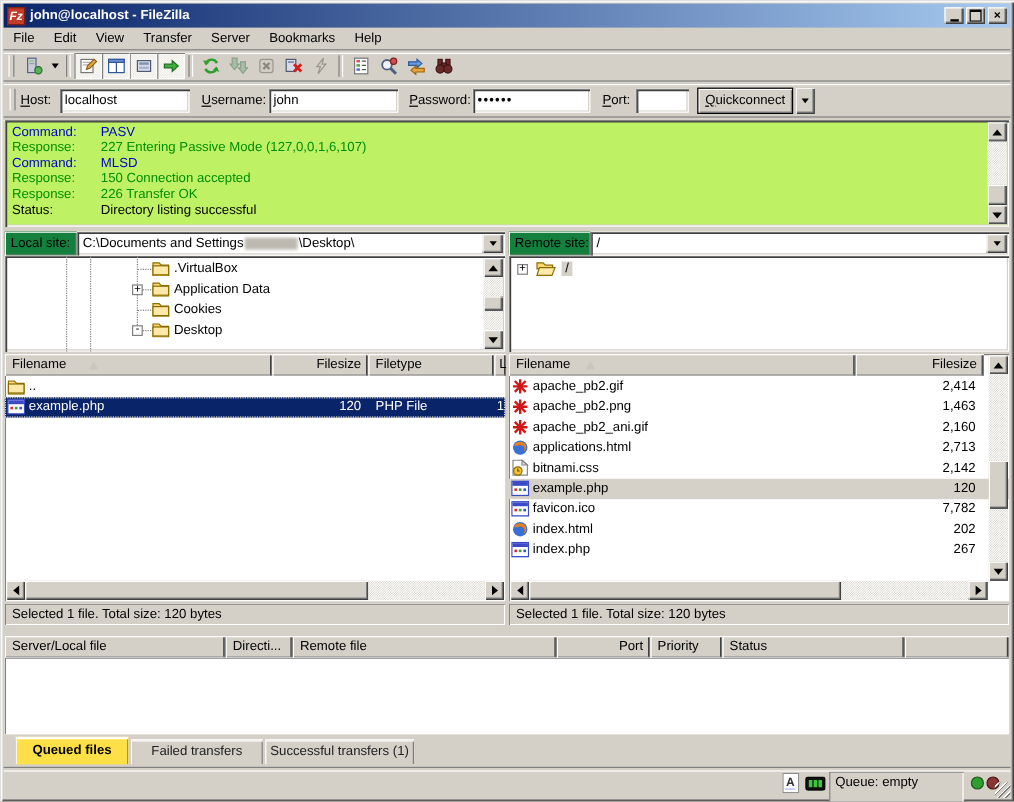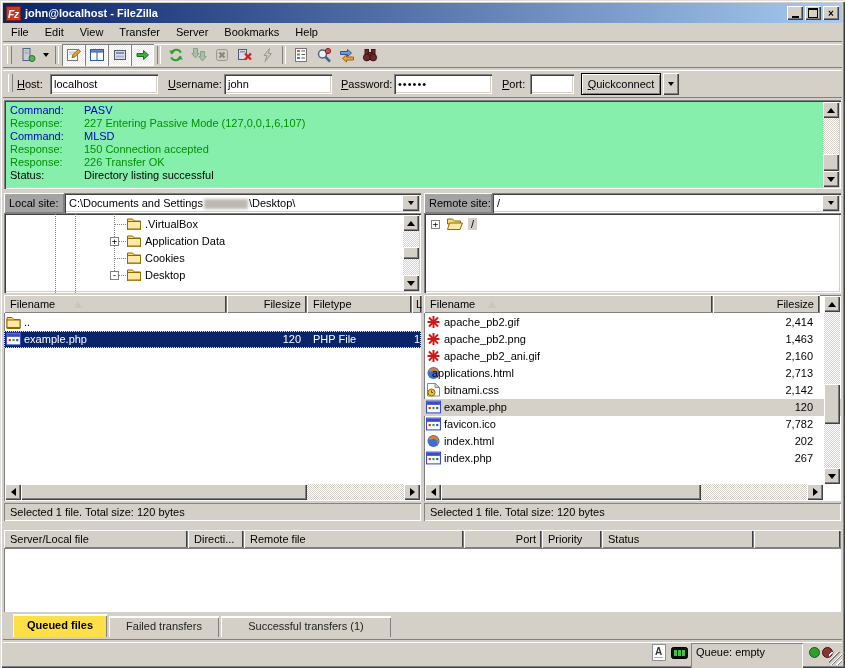--- a/index.html
+++ b/index.html
@@ -1,21 +1,21 @@
 <!DOCTYPE html>
 <html><head>
 <meta charset="utf-8">
 <style>
   html,body{margin:0;padding:0;}
   body{width:845px;height:668px;position:relative;background:#d4d0c8;
        font-family:"Liberation Sans",sans-serif;font-size:11px;color:#000;overflow:hidden;}
   .abs{position:absolute;}
   
   .raised{background:#d4d0c8;box-shadow:inset 1px 1px 0 #ffffff,inset -1px -1px 0 #404040,inset -2px -2px 0 #808080;}
-  .sunken{background:#86efac;box-shadow:inset 1px 1px 0 #808080,inset 2px 2px 0 #404040,inset -1px -1px 0 #ffffff,inset -2px -2px 0 #d4d0c8;}
+  .sunken{background:#bef264;box-shadow:inset 1px 1px 0 #808080,inset 2px 2px 0 #404040,inset -1px -1px 0 #ffffff,inset -2px -2px 0 #d4d0c8;}
   .sunken-lite{box-shadow:inset 1px 1px 0 #808080,inset -1px -1px 0 #ffffff;}
   .groove{height:2px;border-top:1px solid #808080;border-bottom:1px solid #ffffff;}
   .dither{background-color:#fff;background-image:
      linear-gradient(45deg,#d4d0c8 25%,transparent 25%,transparent 75%,#d4d0c8 75%),
      linear-gradient(45deg,#d4d0c8 25%,transparent 25%,transparent 75%,#d4d0c8 75%);
      background-size:2px 2px;background-position:0 0,1px 1px;}
   
   .frame{position:absolute;inset:0;background:#d4d0c8;
      box-shadow:inset 1px 1px 0 #dfdfdf,inset 2px 2px 0 #ffffff,inset -1px -1px 0 #404040,inset -2px -2px 0 #808080;}
   .titlebar{left:3px;top:3px;width:839px;height:20px;display:flex;align-items:center;
@@ -58,21 +58,21 @@
   
   .sbtn{position:absolute;width:16px;height:16px;background:#d4d0c8;
      box-shadow:inset 1px 1px 0 #ffffff,inset -1px -1px 0 #404040,inset -2px -2px 0 #808080;
      display:flex;align-items:center;justify-content:center;}
   .thumb{position:absolute;background:#d4d0c8;box-shadow:inset 1px 1px 0 #ffffff,inset -1px -1px 0 #404040,inset -2px -2px 0 #808080;}
   .t-up{width:0;height:0;border-left:4px solid transparent;border-right:4px solid transparent;border-bottom:5px solid #000;}
   .t-dn{width:0;height:0;border-left:4px solid transparent;border-right:4px solid transparent;border-top:5px solid #000;}
   .t-lf{width:0;height:0;border-top:4px solid transparent;border-bottom:4px solid transparent;border-right:5px solid #000;}
   .t-rt{width:0;height:0;border-top:4px solid transparent;border-bottom:4px solid transparent;border-left:5px solid #000;}
   
-  .sitelabel{position:absolute;height:20px;background:#a3a3a3;box-shadow:inset 1px 1px 0 #ffffff,inset -1px -1px 0 #808080;
+  .sitelabel{position:absolute;height:20px;background:#15803d;box-shadow:inset 1px 1px 0 #ffffff,inset -1px -1px 0 #808080;
      padding:4px 0 0 5px;box-sizing:border-box;}
   .combo{position:absolute;height:20px;background:#fff;box-shadow:inset 1px 1px 0 #808080,inset 2px 2px 0 #404040,
      inset -1px -1px 0 #ffffff,inset -2px -2px 0 #d4d0c8;padding:4px 0 0 5px;box-sizing:border-box;white-space:nowrap;overflow:hidden;}
   .combobtn{position:absolute;width:17px;height:16px;top:2px;background:#d4d0c8;
      box-shadow:inset 1px 1px 0 #ffffff,inset -1px -1px 0 #404040,inset -2px -2px 0 #808080;
      display:flex;align-items:center;justify-content:center;}
   .blurblock{display:inline-block;width:44px;height:10px;background:#bdb9b1;filter:blur(1.5px);vertical-align:middle;margin:0 1px;}
   .treepane{background:#fff;}
   .vdot{position:absolute;width:1px;border-left:1px dotted #808080;}
   .hdot{position:absolute;height:1px;border-top:1px dotted #808080;}
@@ -427,21 +427,21 @@
           </g>
         </svg>
       <span class="fname" style="left:20px;">apache_pb2_ani.gif</span>
       <span class="fsize" style="left:289px;width:100px;">2,160</span>
     </div>
     <div class="frow" style="top:70px;">
       <svg class="ficon" viewBox="0 0 14 14">
           <circle cx="7" cy="7" r="6" fill="#3b6fd4"></circle>
           <path d="M2 5c1.5-3.5 7.5-4 9.5-.5 1 2 .5 5-1.5 6 2-3-1-6.5-4-5.5-2 .6-3 1-4 0z" fill="#e88018"></path>
         </svg>
-      <span class="fname" style="left:8px;">applications.html</span>
+      <span class="fname" style="left:20px;">applications.html</span>
       <span class="fsize" style="left:289px;width:100px;">2,713</span>
     </div>
     <div class="frow" style="top:87px;">
       <svg class="ficon" viewBox="0 0 14 14">
           <path d="M1 .5h7.5L13 4.5V13H1z" fill="#fff" stroke="#888"></path>
           <path d="M8.5.5L13 4.5H8.5z" fill="#ddd" stroke="#888"></path>
           <circle cx="5" cy="9.5" r="3.5" fill="#f4c430" stroke="#8a6d00"></circle>
           <path d="M5 7.5v2h1.5" fill="none" stroke="#5a4a00"></path>
         </svg>
       <span class="fname" style="left:20px;">bitnami.css</span>
@@ -517,21 +517,21 @@
     <div class="hcell" style="left:240px;width:220px;">Remote file</div>
     <div class="hcell num" style="left:460px;width:78px;">Port</div>
     <div class="hcell" style="left:538px;width:60px;">Priority</div>
     <div class="hcell" style="left:598px;width:152px;">Status</div>
     <div class="hcell" style="left:750px;width:87px;"></div>
   </div>
   <div class="abs sunken-lite" style="left:4px;top:548px;width:837px;height:64px;background:#fff;"></div>
 
   <div class="tab active" style="left:13px;top:614px;width:94px;height:23px;padding-top:4px;">Queued files</div>
   <div class="tab" style="left:109px;top:616px;width:110px;height:21px;padding-top:3px;color:#222;">Failed transfers</div>
-  <div class="tab" style="left:221px;top:616px;width:170px;height:21px;padding-top:3px;color:#222;">Successful transfers (1)</div>
+  <div class="tab" style="left:221px;top:616px;width:124px;height:21px;padding-top:3px;color:#222;">Successful transfers (1)</div>
 
   <div class="abs groove" style="left:3px;top:639px;width:839px;"></div>
   <div class="abs" style="left:3px;top:641px;width:839px;height:24px;">
     <svg class="abs" style="left:649px;top:3px;" width="14" height="17">
         <rect x="0.5" y="0.5" width="13" height="16" fill="#fff" stroke="#909090"></rect>
         <text x="3" y="11" font-size="10" font-weight="bold" fill="#333" font-family="Liberation Sans">A</text>
         <line x1="2" y1="13.5" x2="11" y2="13.5" stroke="#9aa4ff"></line>
       </svg>
     <svg class="abs" style="left:668px;top:6px;" width="17" height="12">
         <rect x="0.5" y="0.5" width="16" height="11" rx="2" fill="#111" stroke="#000"></rect>

